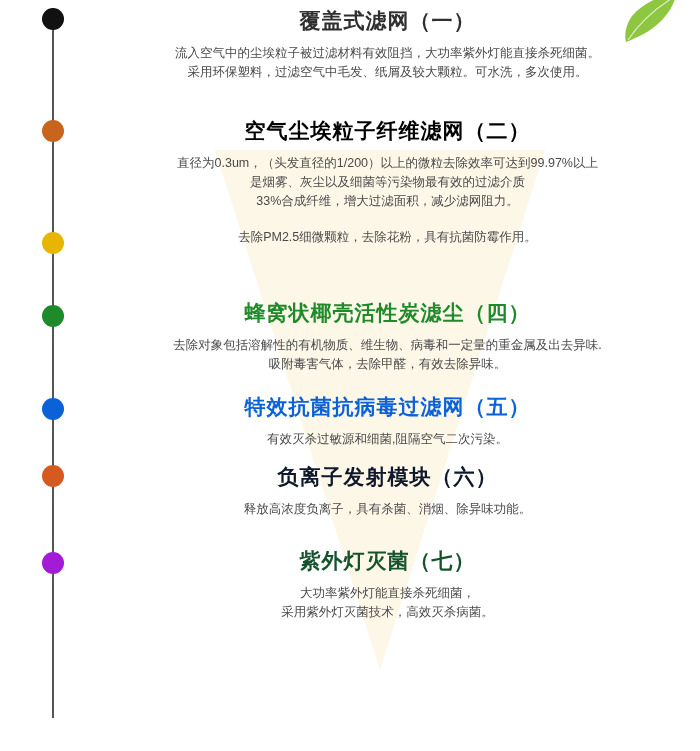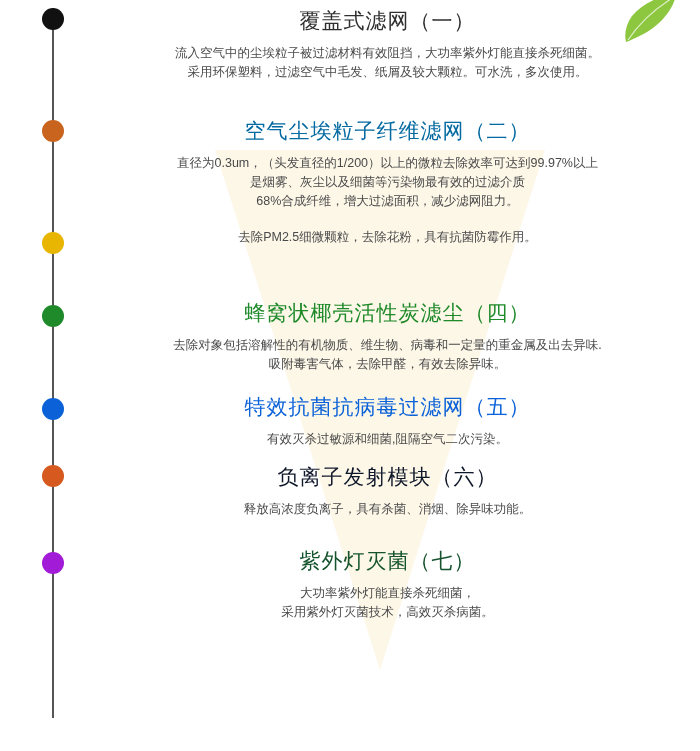--- a/index.html
+++ b/index.html
@@ -75,21 +75,21 @@
     z-index: 3;
   }
   .section {
     position: absolute;
     left: 0;
     width: 625px;
     text-align: center;
   }
   .sec-title {
     font-size: 21px;
-    font-weight: normal;
+    font-weight: bold;
     letter-spacing: 1px;
     line-height: 30px;
     margin: 0 0 8px 0;
   }
   .sec-body {
     font-size: 12.5px;
     color: #4a4a4a;
     line-height: 19px;
     margin: 0;
   }
@@ -123,25 +123,25 @@
 
   <div class="section" style="top: 6px;">
     <div class="sec-title" style="color: rgb(47, 47, 47);">覆盖式滤网（一）</div>
     <div class="sec-body">
         <div>流入空气中的尘埃粒子被过滤材料有效阻挡，大功率紫外灯能直接杀死细菌。</div>
         <div>采用环保塑料，过滤空气中毛发、纸屑及较大颗粒。可水洗，多次使用。</div>
       </div>
   </div>
 
   <div class="section" style="top: 116px;">
-    <div class="sec-title" style="color: #0369a1;">空气尘埃粒子纤维滤网（二）</div>
+    <div class="sec-title" style="color: #000000;">空气尘埃粒子纤维滤网（二）</div>
     <div class="sec-body">
         <div>直径为0.3um，（头发直径的1/200）以上的微粒去除效率可达到99.97%以上</div>
         <div>是烟雾、灰尘以及细菌等污染物最有效的过滤介质</div>
-        <div>68%合成纤维，增大过滤面积，减少滤网阻力。</div>
+        <div>33%合成纤维，增大过滤面积，减少滤网阻力。</div>
       </div>
   </div>
 
   <div class="section" style="top: 228px;">
     <div class="sec-body">
         <div>去除PM2.5细微颗粒，去除花粉，具有抗菌防霉作用。</div>
       </div>
   </div>
 
   <div class="section" style="top: 298px;">

